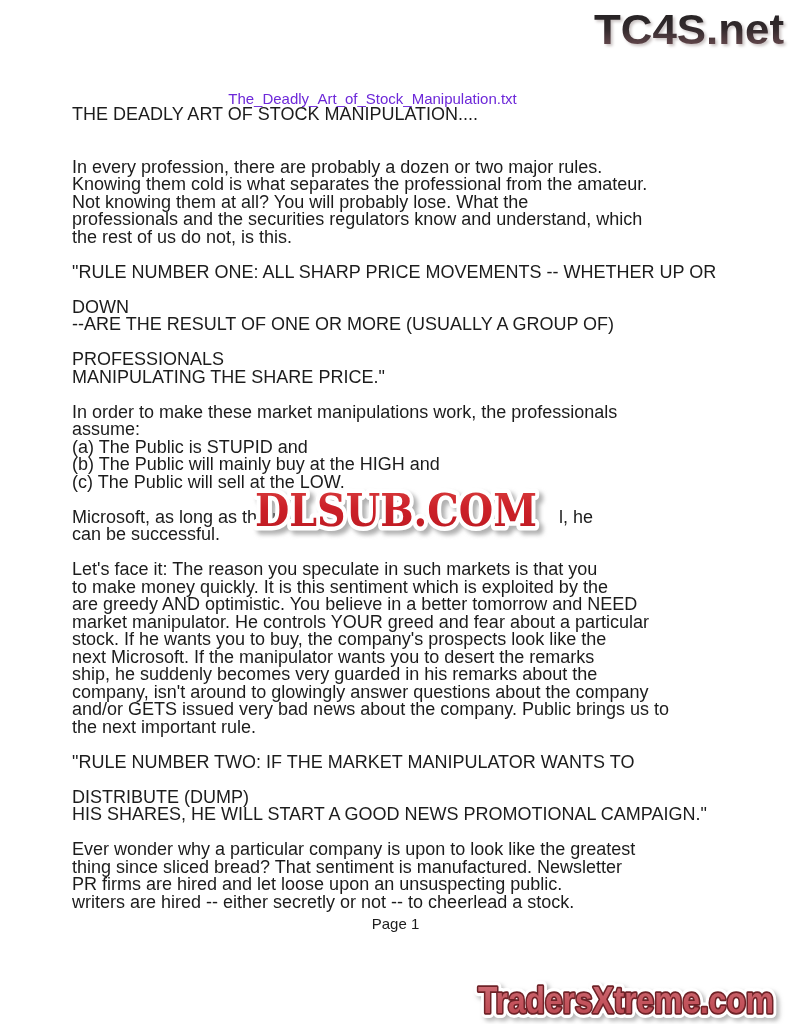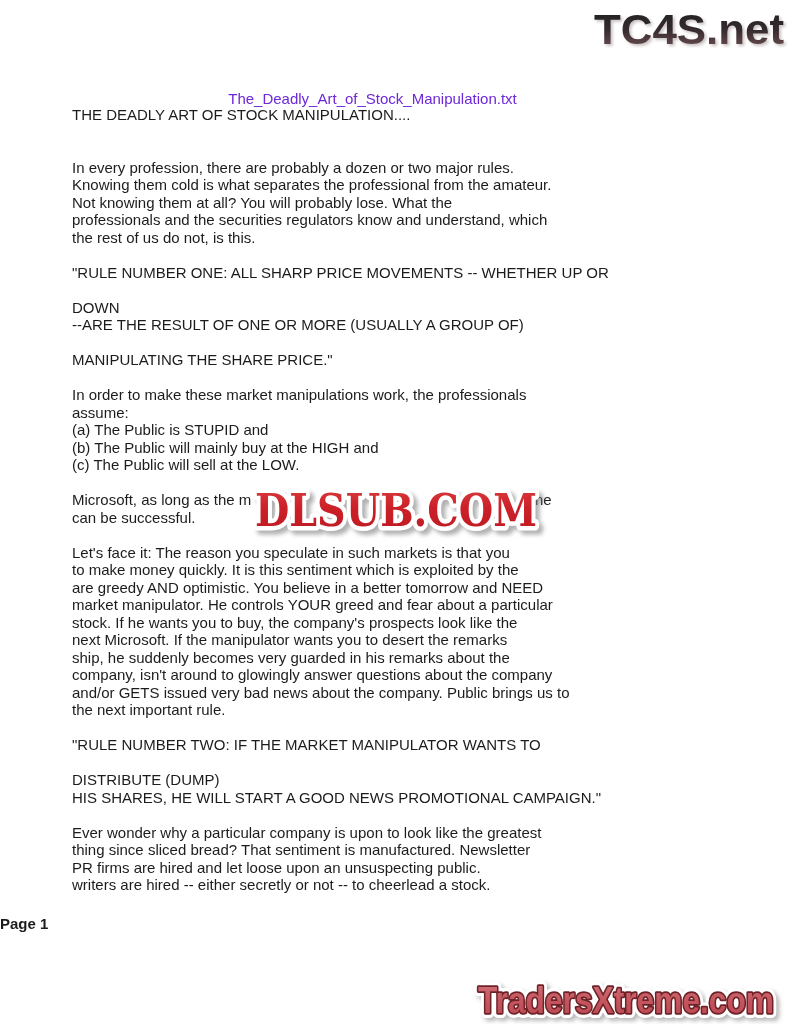--- a/index.html
+++ b/index.html
@@ -26,33 +26,33 @@
     text-align: center;
     font-size: 15px;
     line-height: 17.5px;
     color: #6d28d9;
   }
   .page-footer {
     position: absolute;
     top: 915px;
     left: 0;
     width: 791px;
+    text-align: center;
     font-size: 15px;
     line-height: 17.5px;
     color: #1c1c1c;
-    font-weight: bold;
   }
 
   
   .doc-body {
     position: absolute;
     top: 106px;
     left: 72px;
     width: 660px;
-    font-size: 15px;
+    font-size: 18px;
     line-height: 17.5px;
     color: #1c1c1c;
   }
   .doc-body .line {
     height: 17.5px;
     white-space: pre;
   }
   .wm-gap {
     display: inline-block;
     width: 272px;
@@ -105,20 +105,21 @@
       <div class="line">Knowing them cold is what separates the professional from the amateur.</div>
       <div class="line">Not knowing them at all? You will probably lose. What the</div>
       <div class="line">professionals and the securities regulators know and understand, which</div>
       <div class="line">the rest of us do not, is this.</div>
       <div class="line">&nbsp;</div>
       <div class="line">"RULE NUMBER ONE: ALL SHARP PRICE MOVEMENTS -- WHETHER UP OR</div>
       <div class="line">&nbsp;</div>
       <div class="line">DOWN</div>
       <div class="line">--ARE THE RESULT OF ONE OR MORE (USUALLY A GROUP OF)</div>
       <div class="line">&nbsp;</div>
+      <div class="line">PROFESSIONALS</div>
       <div class="line">MANIPULATING THE SHARE PRICE."</div>
       <div class="line">&nbsp;</div>
       <div class="line">In order to make these market manipulations work, the professionals</div>
       <div class="line">assume:</div>
       <div class="line">(a) The Public is STUPID and</div>
       <div class="line">(b) The Public will mainly buy at the HIGH and</div>
       <div class="line">(c) The Public will sell at the LOW.</div>
       <div class="line">&nbsp;</div>
       <div class="line"><span>Microsoft, as long as the m</span><span class="wm-gap"></span><span>l, he</span></div>
       <div class="line">can be successful.</div>

